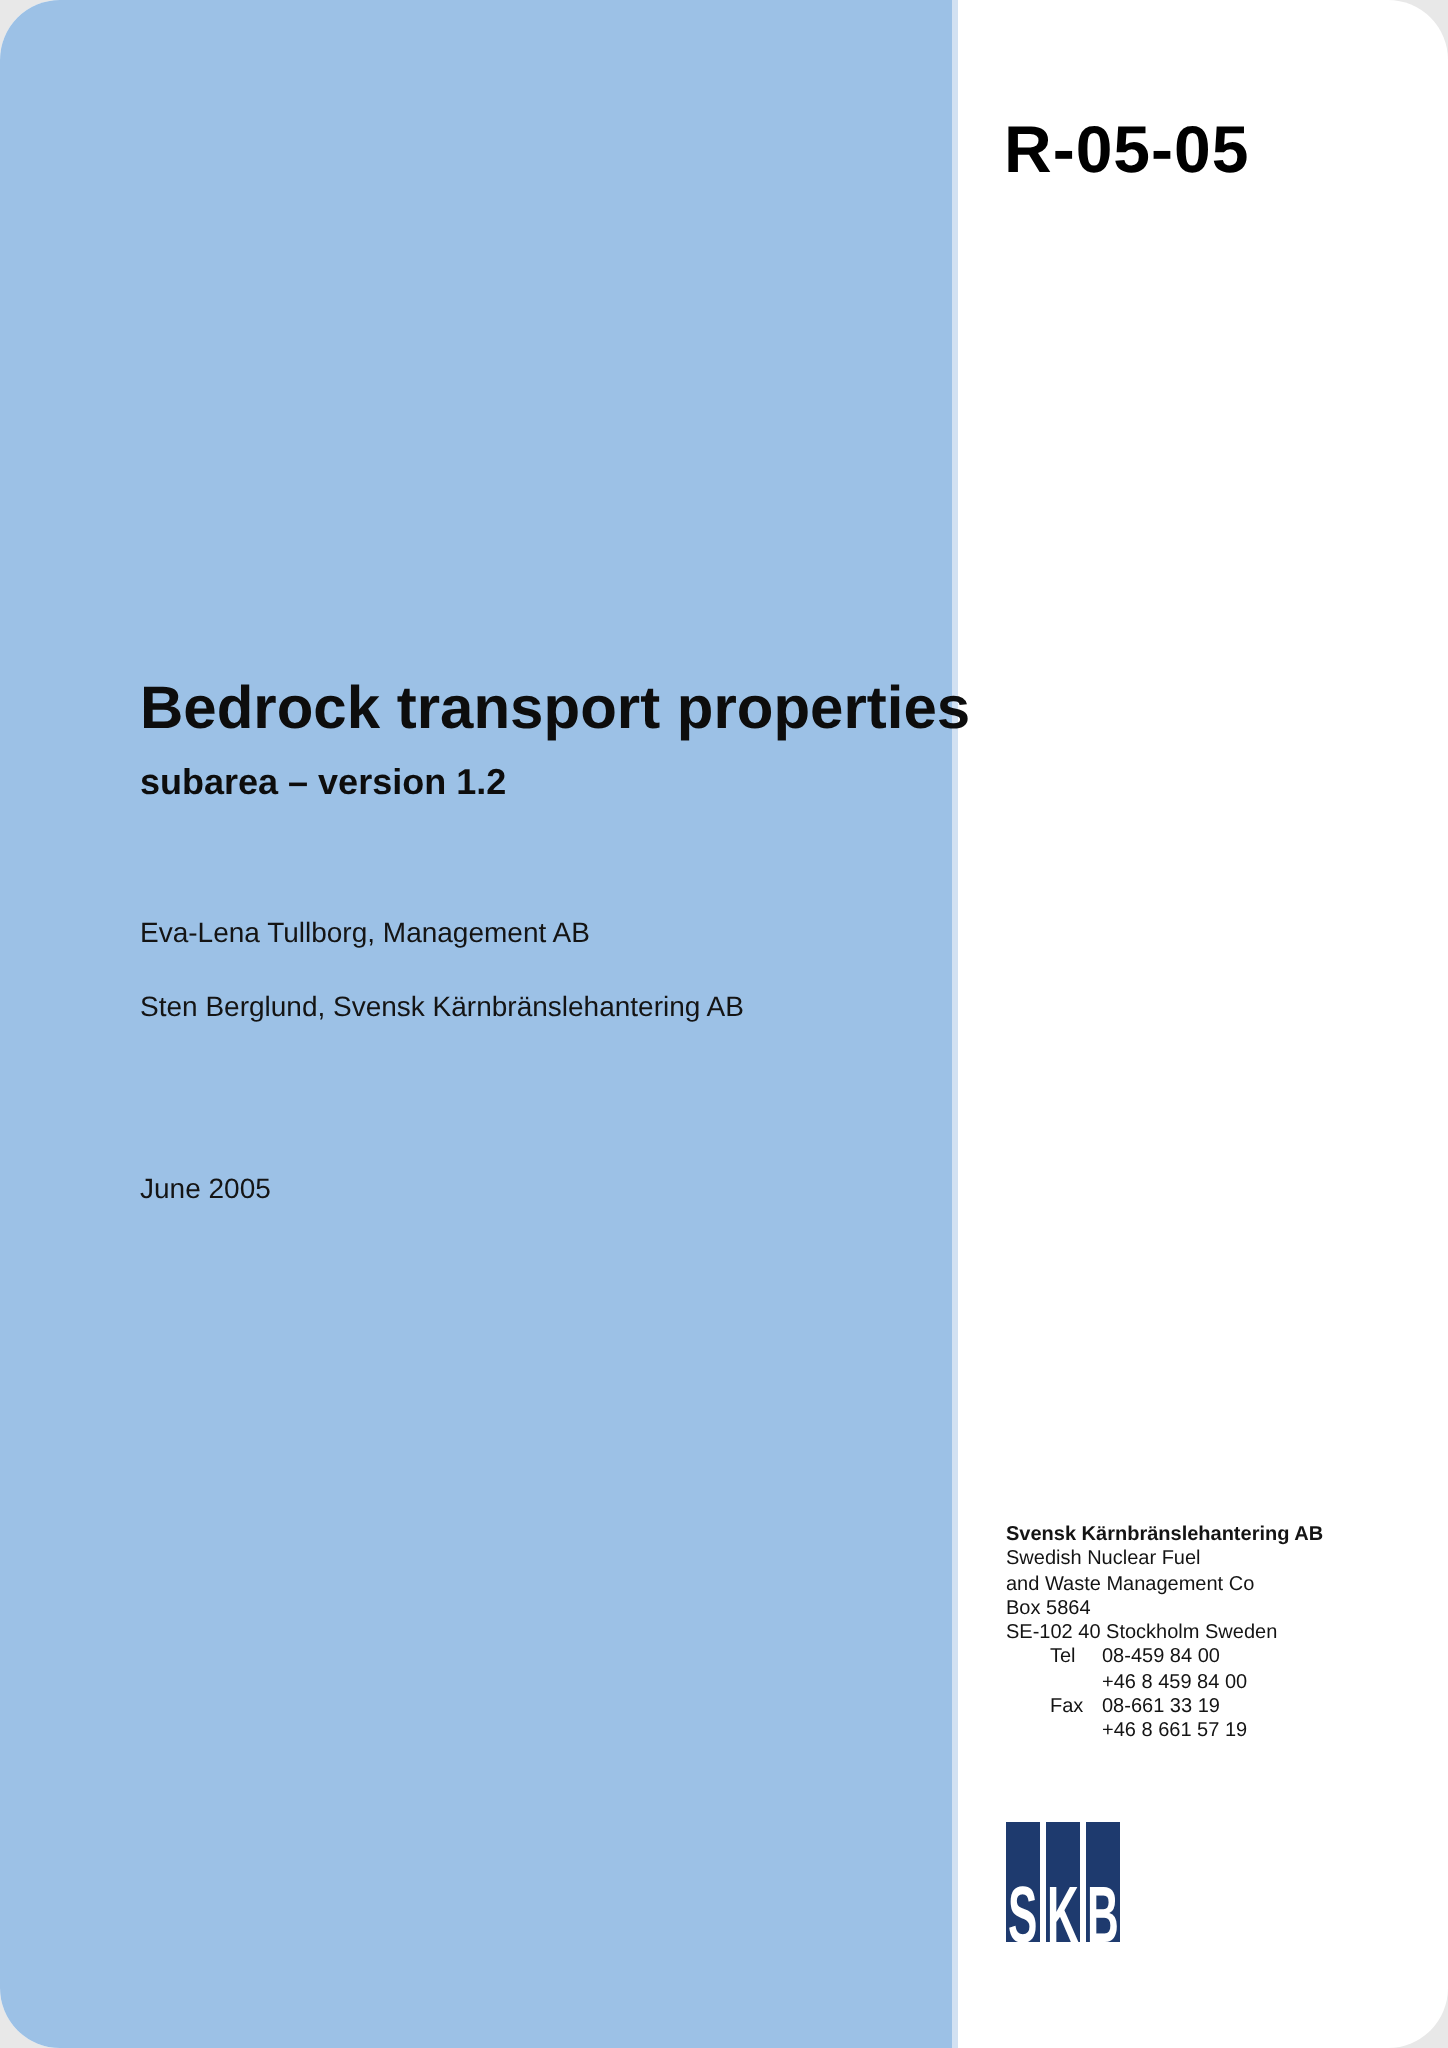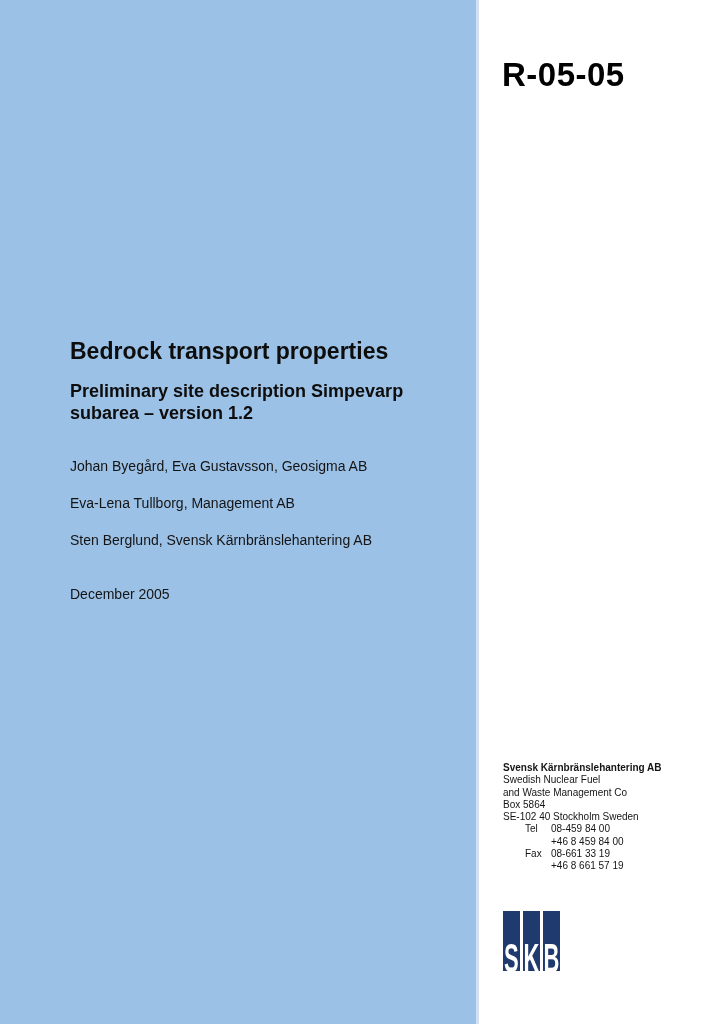--- a/index.html
+++ b/index.html
@@ -7,20 +7,21 @@
   body { font-family: "Liberation Sans", sans-serif; }
 
   .page {
     position: relative;
     width: 724px;
     height: 1024px;
     background: #ffffff;
     overflow: hidden;
     margin: 0 auto;
     color: #0d0d0d;
+    border-radius: 30px;
   }
 
   .blue-panel {
     position: absolute;
     left: 0; top: 0;
     width: 479px; height: 1024px;
     background: #9cc1e6;
     border-right: 3px solid #d2e1f2;
   }
 
@@ -30,21 +31,21 @@
     font-size: 33px;
     font-weight: bold;
     letter-spacing: 0.5px;
     color: #000000;
     line-height: 1;
   }
 
   .title {
     position: absolute;
     left: 70px; top: 340px;
-    font-size: 23px;
+    font-size: 30px;
     font-weight: bold;
     color: #0d0d0d;
     line-height: 1;
     white-space: nowrap;
   }
 
   .subtitle {
     position: absolute;
     left: 70px; top: 380px;
     font-size: 18px;
@@ -116,31 +117,29 @@
 
 <div class="page">
 
   <div class="blue-panel"></div>
 
   <div class="report-number">R-05-05</div>
 
   <div class="title">Bedrock transport properties</div>
 
   <div class="subtitle">
-    <div>Preliminary site description Simpevarp</div>
     <div>subarea – version 1.2</div>
   </div>
 
   <div class="authors">
-    <div class="author-line">Johan Byegård, Eva Gustavsson, Geosigma AB</div>
     <div class="author-line">Eva-Lena Tullborg, Management AB</div>
     <div class="author-line">Sten Berglund, Svensk Kärnbränslehantering AB</div>
   </div>
 
-  <div class="pub-date">December 2005</div>
+  <div class="pub-date">June 2005</div>
 
   <div class="publisher">
     <div class="publisher-name">Svensk Kärnbränslehantering AB</div>
     <div>Swedish Nuclear Fuel</div>
     <div>and Waste Management Co</div>
     <div>Box 5864</div>
     <div>SE-102 40 Stockholm Sweden</div>
 
     <div class="contact-row">
       <span class="contact-label">Tel</span>

